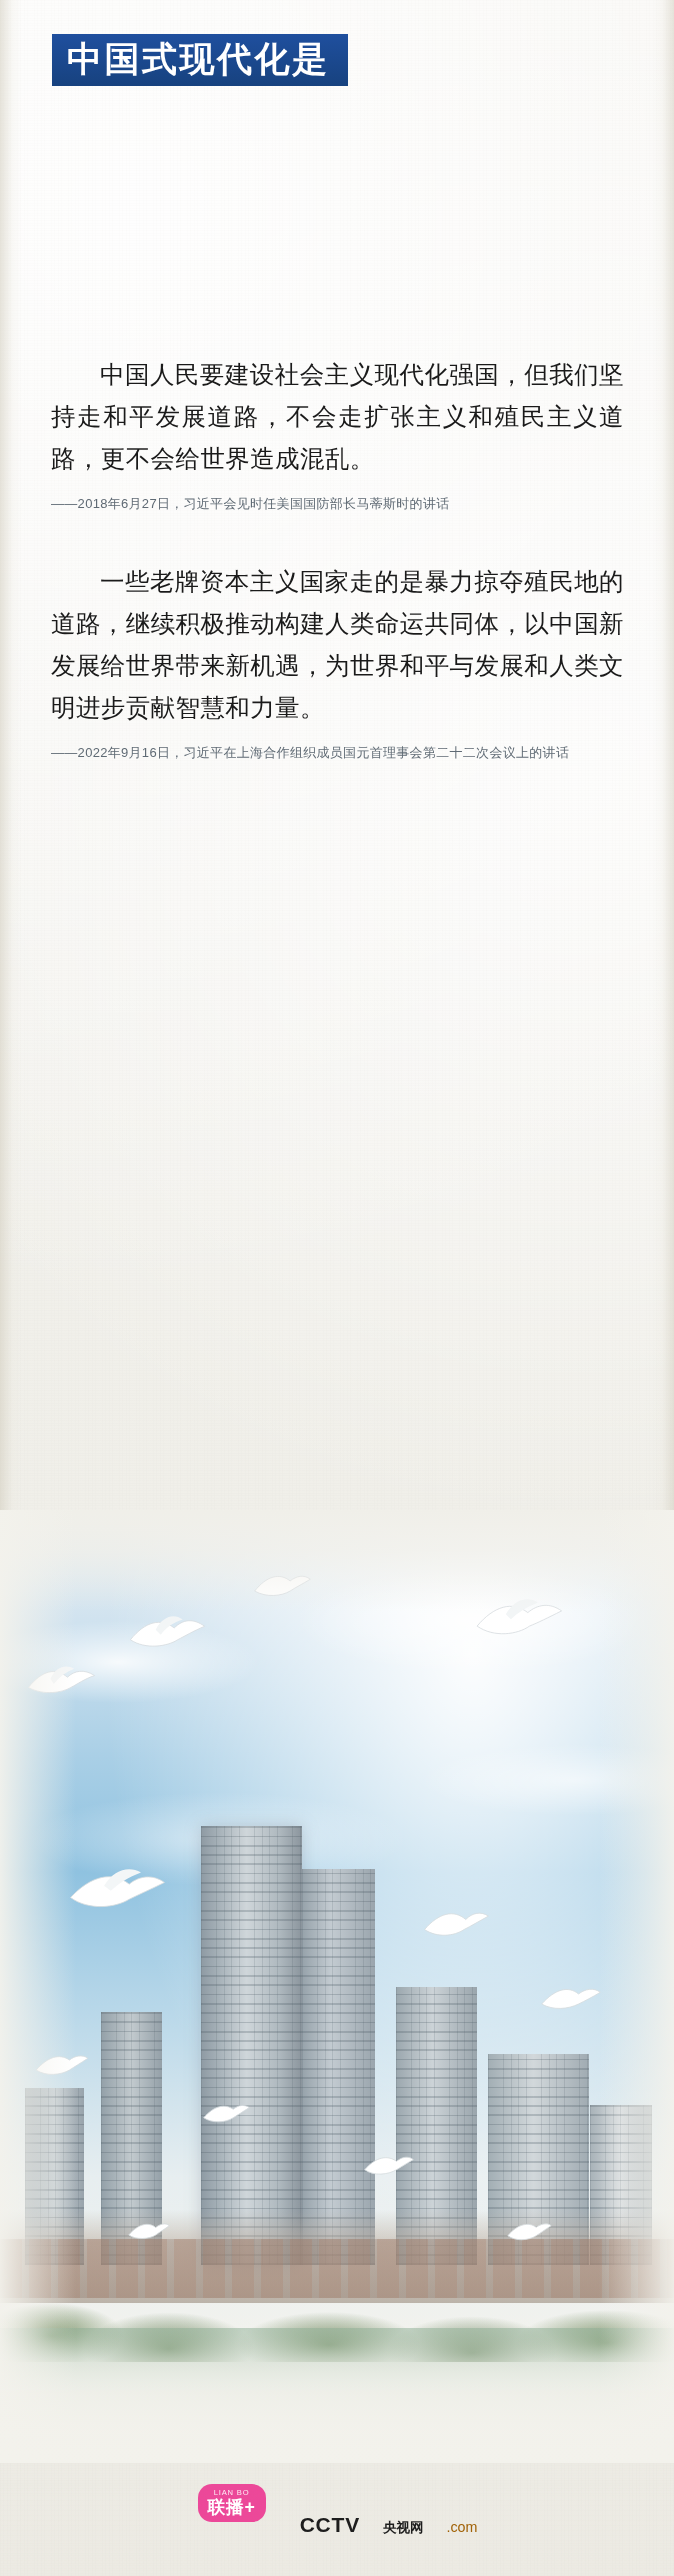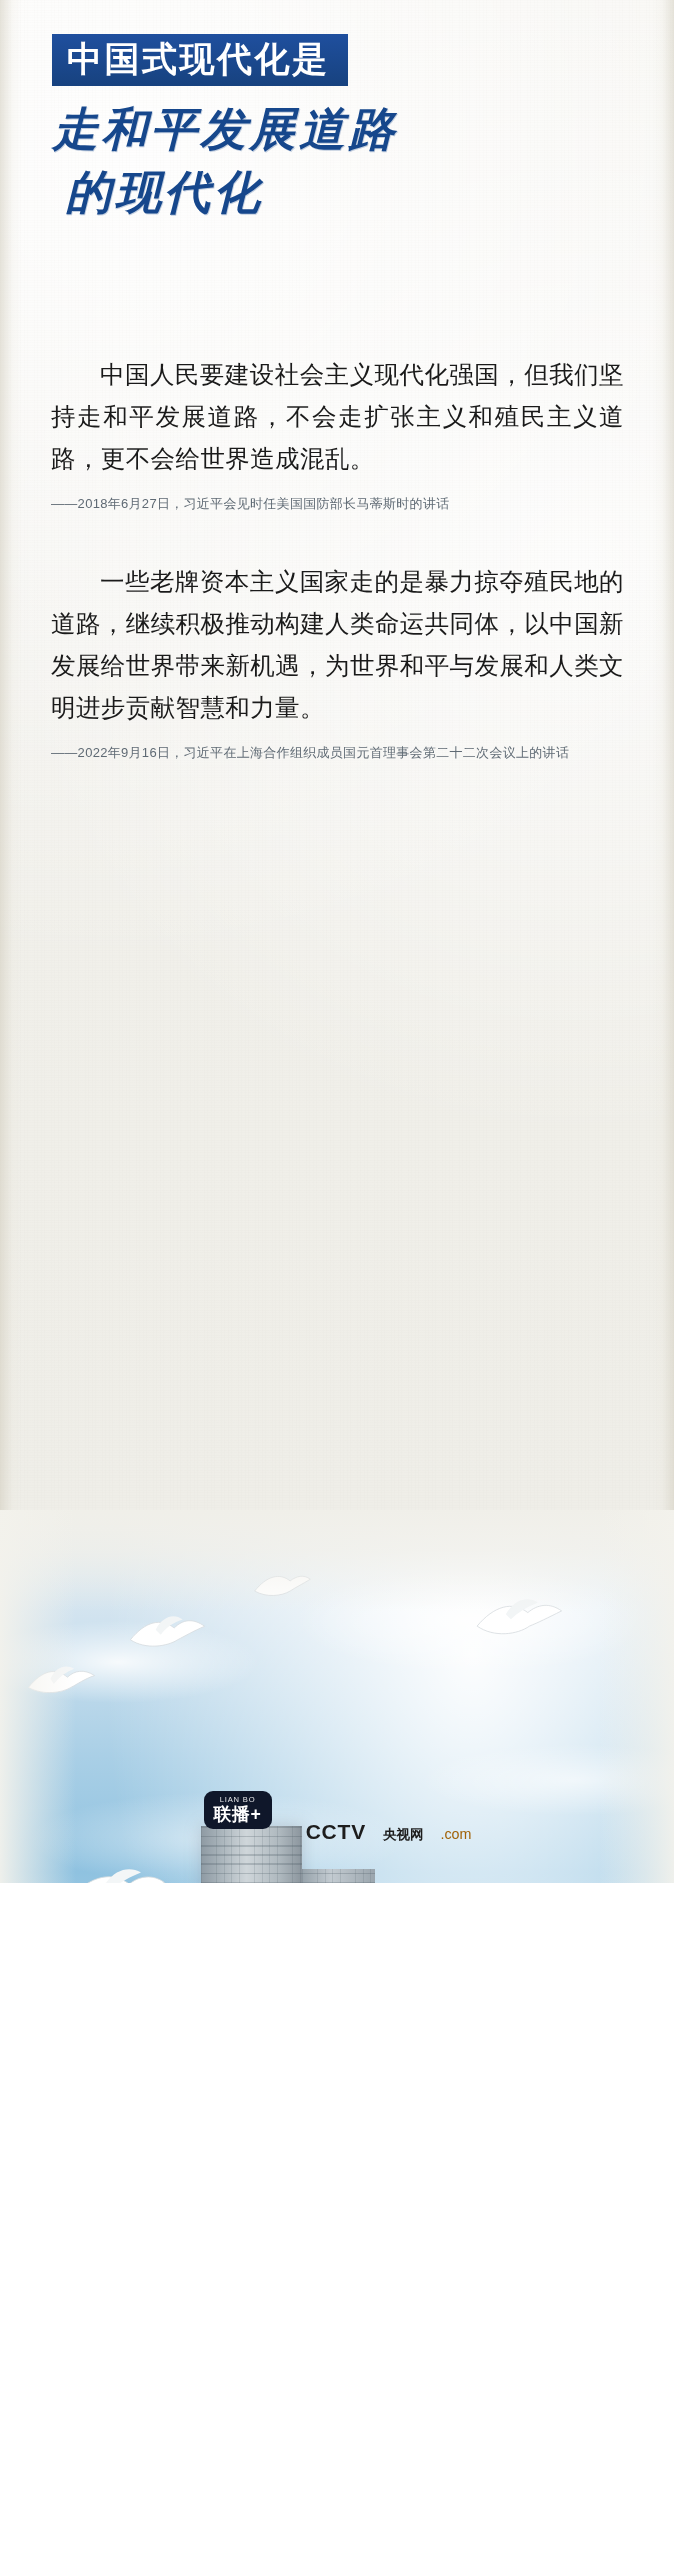--- a/index.html
+++ b/index.html
@@ -6,21 +6,21 @@
     margin: 0;
     padding: 0;
     background: #ffffff;
   }
   body {
     font-family: "Liberation Sans", sans-serif;
   }
   .poster {
     position: relative;
     width: 675px;
-    height: 1883px;
+    height: 2576px;
     overflow: hidden;
     background: #f4f3ee;
   }
   
   .paper-bg {
     position: absolute;
     inset: 0;
     background:
       radial-gradient(circle at 20% 8%, rgba(255,255,255,0.95) 0%, rgba(244,243,238,0) 45%),
       radial-gradient(circle at 85% 30%, rgba(255,255,255,0.8) 0%, rgba(240,239,233,0) 40%),
@@ -259,42 +259,42 @@
     width: 675px;
     display: flex;
     justify-content: center;
     align-items: center;
     gap: 34px;
   }
   .logo-lianbo {
     display: flex;
     flex-direction: column;
     align-items: center;
-    background: #0f172a;
+    background: #ec4899;
     color: #ffffff;
     padding: 5px 10px 5.9px 10px;
-    border-radius: 9px;
+    border-radius: 14px;
     line-height: 1;
   }
   .logo-lianbo .pinyin {
     font-size: 7.6px;
     letter-spacing: 0.8px;
     opacity: 0.9;
     margin-bottom: 2.5px;
     font-family: "Liberation Sans", sans-serif;
   }
   .logo-lianbo .cn {
     font-size: 17.7px;
     font-weight: bold;
     letter-spacing: 0.8px;
   }
   .logo-cctv {
     display: flex;
     align-items: baseline;
-    gap: 17px;
+    gap: 23px;
     margin-top: 44px;
   }
   .logo-cctv .cctv {
     font-size: 21px;
     font-weight: bold;
     color: #1d1d1d;
     letter-spacing: 0.8px;
     font-family: "Liberation Sans", sans-serif;
   }
   .logo-cctv .cn {
@@ -313,24 +313,20 @@
 
 <div class="poster">
 
   <div class="paper-bg"></div>
   <div class="paper-noise"></div>
   <div class="paper-edge-l"></div>
   <div class="paper-edge-r"></div>
 
   <div class="title-block">
     <div class="title-line1">中国式现代化是</div>
-    <div class="title-line2">
-      <div class="l2a">走和平发展道路</div>
-      <div class="l2b">的现代化</div>
-    </div>
   </div>
 
   <div class="quotes">
 
     <div class="quote">
       <div class="quote-text">中国人民要建设社会主义现代化强国，但我们坚持走和平发展道路，不会走扩张主义和殖民主义道路，更不会给世界造成混乱。</div>
       <div class="quote-source">——2018年6月27日，习近平会见时任美国国防部长马蒂斯时的讲话</div>
     </div>
 
     <div class="quote">

